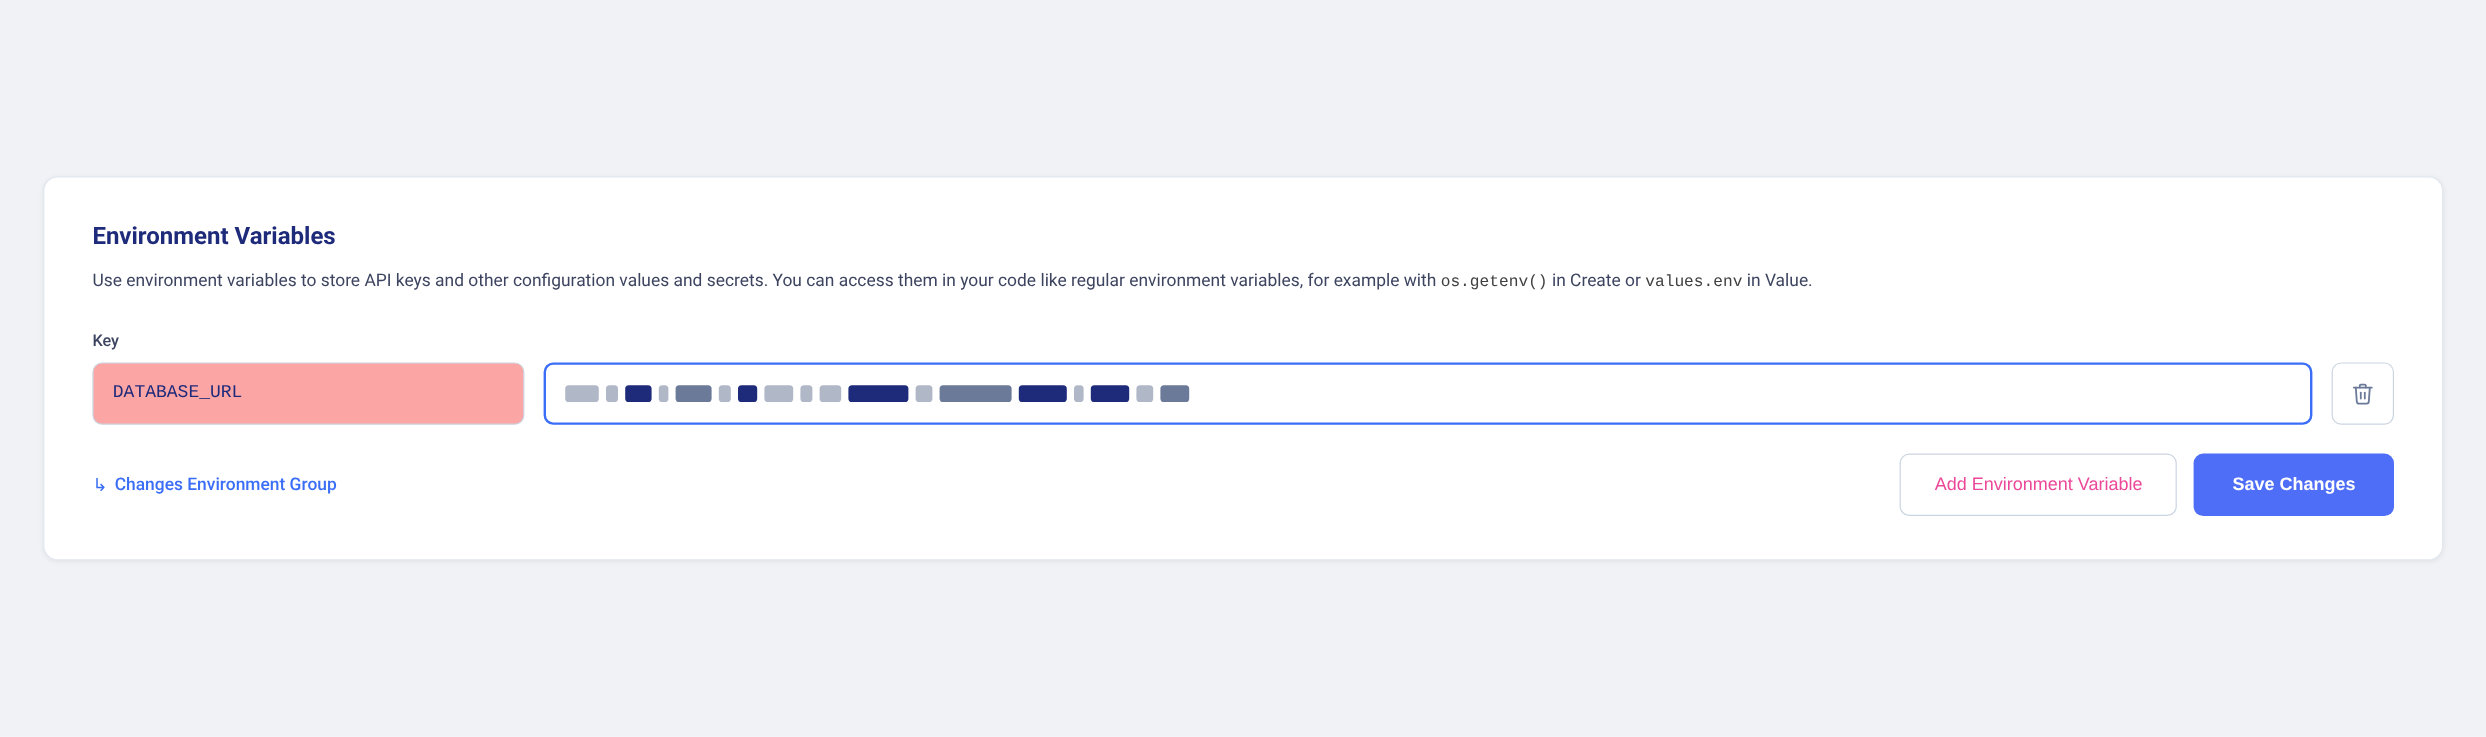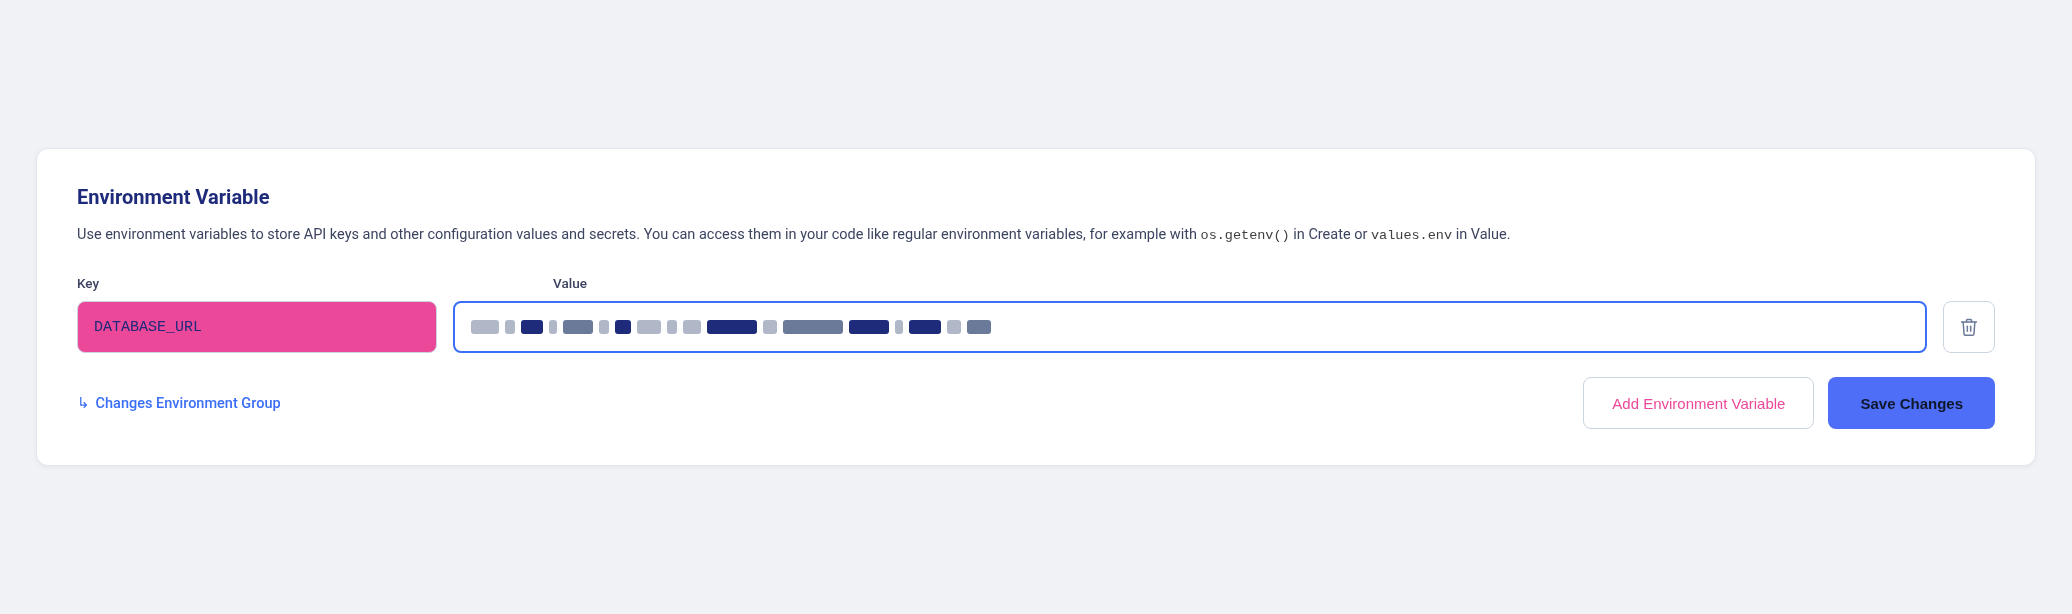--- a/index.html
+++ b/index.html
@@ -42,21 +42,21 @@
     }
 
     .description code {
       font-family: 'Courier New', Courier, monospace;
       color: #404040;
       font-size: 13.5px;
     }
 
     .columns-header {
       display: flex;
-      gap: 16px;
+      gap: 31px;
       margin-bottom: 10px;
     }
 
     .col-key-header {
       width: 460px;
       font-size: 13.5px;
       color: #3d4460;
       font-weight: 500;
     }
 
@@ -77,21 +77,21 @@
     .key-input {
       width: 460px;
       height: 52px;
       border: 1.5px solid #cbd5e1;
       border-radius: 8px;
       padding: 0 16px;
       font-size: 15px;
       color: #1e2a7a;
       font-family: 'Courier New', Courier, monospace;
       outline: none;
-      background: #ec4899;
+      background: #fca5a5;
     }
 
     .value-masked {
       width: 100%;
       height: 52px;
       border: 2px solid #3b6ef7;
       border-radius: 8px;
       padding: 0 16px;
       font-size: 14px;
       outline: none;
@@ -183,40 +183,39 @@
       cursor: pointer;
       transition: border-color 0.15s;
     }
 
     .save-btn {
       height: 52px;
       padding: 0 32px;
       border: none;
       border-radius: 8px;
       background: #4f6ef7;
-      color: #0f172a;
+      color: #ffffff;
       font-size: 15px;
       font-weight: 600;
       cursor: pointer;
       transition: background 0.15s;
     }
   </style>
 </head>
 <body>
 
 <div class="card">
-  <h2 class="section-title">Environment Variable</h2>
+  <h2 class="section-title">Environment Variables</h2>
 
   <p class="description">
     <span>Use environment variables to store API keys and other configuration values and secrets. You can access them in your code like regular environment variables, for example with </span><code>os.getenv()</code><span> in Create or </span><code>values.env</code><span> in Value.</span>
   </p>
 
   <div class="columns-header">
     <div class="col-key-header">Key</div>
-    <div class="col-value-header">Value</div>
   </div>
 
   <div class="env-row">
     <input class="key-input" type="text" value="DATABASE_URL" style="">
 
     <div class="value-masked">
       <div class="masked-blocks">
         <span class="mask-block" style="width:28px;"></span>
         <span class="mask-block" style="width:10px;"></span>
         <span class="mask-block dark" style="width:22px;"></span>

